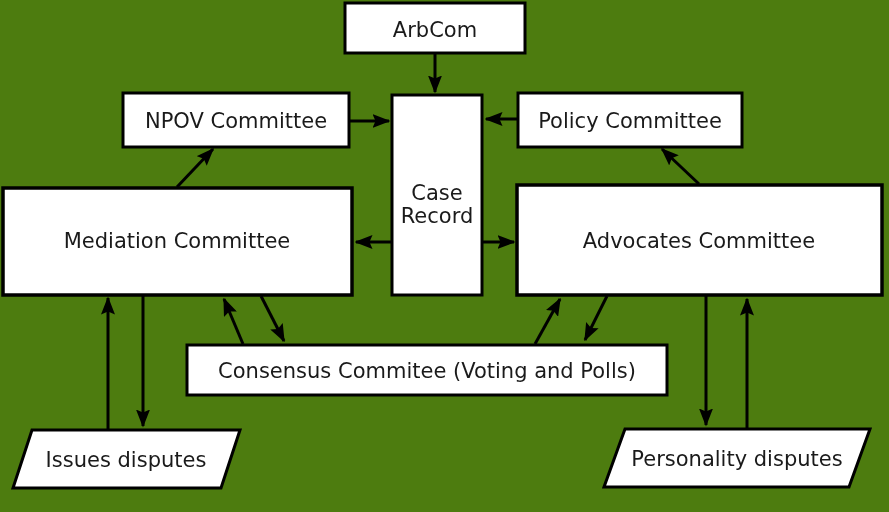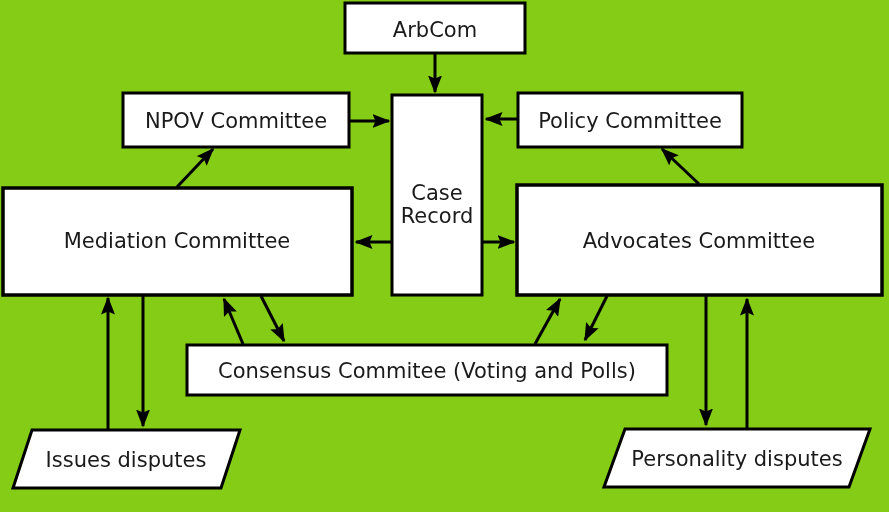--- a/index.html
+++ b/index.html
@@ -4,21 +4,21 @@
 <style>
   html, body {
     margin: 0;
     padding: 0;
     background: #ffffff;
   }
   .canvas {
     position: relative;
     width: 889px;
     height: 512px;
-    background: #84cc16;
+    background: #4d7c0f;
     font-family: "DejaVu Sans", "Liberation Sans", sans-serif;
     overflow: hidden;
   }
   svg { display: block; }
   .node-shape {
     fill: #ffffff;
     stroke: #000000;
     stroke-width: 3;
   }
   .node-shape.thick { stroke-width: 3.5; }

